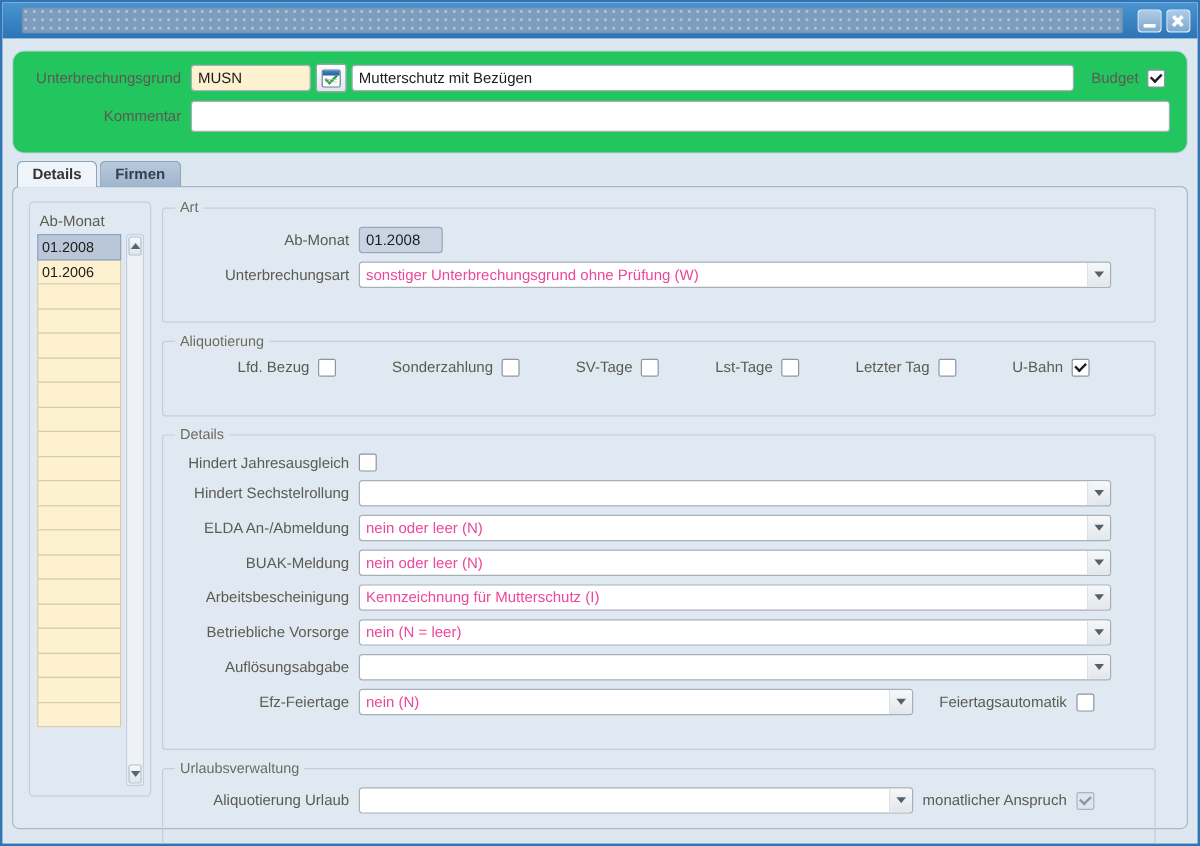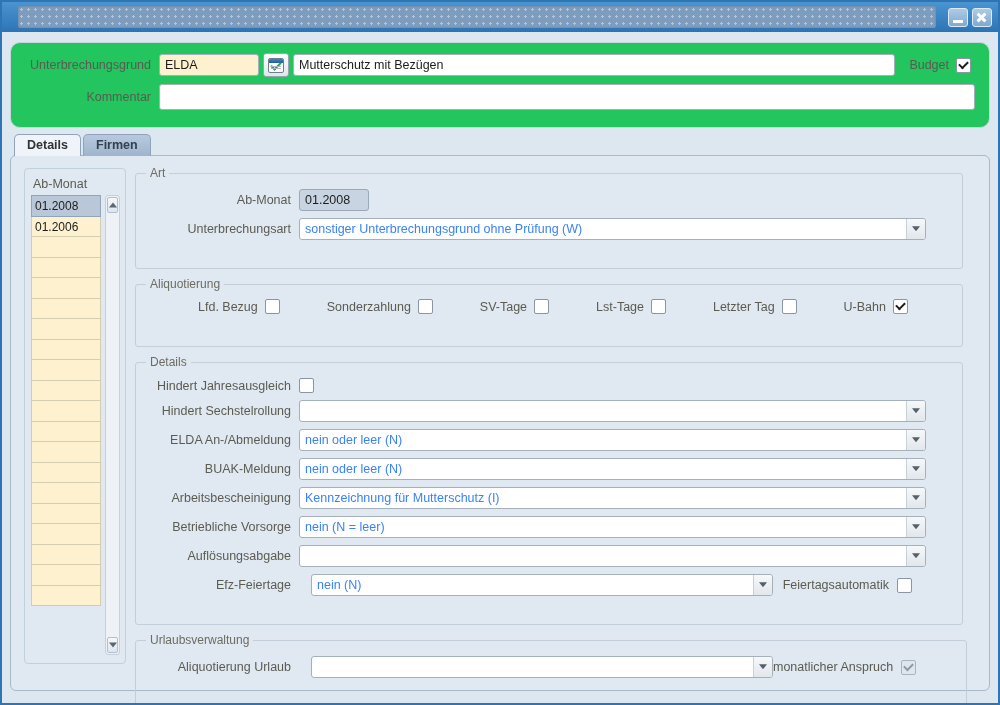--- a/index.html
+++ b/index.html
@@ -60,27 +60,27 @@
   .sbtn.up::after{border-bottom:5px solid #5a6673;margin-top:-2px;}
   .sbtn.down::after{border-top:5px solid #5a6673;margin-top:2px;}
   
   .fields-col{position:absolute;left:124px;right:26px;top:2px;}
   fieldset{border:1px solid #c3cedb;border-radius:3px;margin:8px 0 0 0;padding:2px 10px 28px 10px;}
   legend{color:#6c6c60;font-size:12px;padding:0 4px;}
   .frow{display:flex;align-items:center;margin-top:7px;}
   .flabel{width:145px;text-align:right;margin-right:8px;color:#5b5b51;font-size:12.5px;flex:0 0 auto;white-space:nowrap;}
   .valuebox{width:58px;flex:0 0 auto;}
   .disabled-box{background:#c9d4e2;border-color:#9aa8ba;color:#1c1c1c;}
-  .combo{position:relative;height:20px;line-height:20px;border:1px solid #a6b0bb;border-radius:3px;background:#fff;padding:0 22px 0 5px;font-size:12.5px;color:#3b82f6;box-sizing:content-box;cursor:pointer;white-space:nowrap;overflow:hidden;}
+  .combo{position:relative;height:20px;line-height:20px;border:1px solid #a6b0bb;border-radius:3px;background:#fff;padding:0 22px 0 5px;font-size:12.5px;color:#ec4899;box-sizing:content-box;cursor:pointer;white-space:nowrap;overflow:hidden;}
   .combo .arrow{position:absolute;right:0;top:0;bottom:0;width:18px;background:linear-gradient(#f6f8fa,#e2e7ec);border-left:1px solid #c8d0d8;border-radius:0 2px 2px 0;}
   .combo .arrow::after{content:"";position:absolute;left:50%;top:50%;transform:translate(-50%,-30%);border:4px solid transparent;border-top:5px solid #55606b;}
-  .w-wide{width:598px;} .w-mid{width:433px;margin-left:12px;}
+  .w-wide{width:598px;} .w-mid{width:433px;}
   .right-group{display:flex;align-items:center;gap:8px;margin-left:auto;margin-right:40px;}
   .alq-row{display:flex;align-items:center;justify-content:space-between;padding:6px 44px 4px 52px;}
-  .alq-item{display:flex;align-items:center;gap:7px;}
+  .alq-item{display:flex;gap:7px;}
   .small-box{width:34px;flex:0 0 auto;}
   .anspruch-box{width:382px;flex:0 0 auto;margin-left:4px;}
 </style>
 </head>
 <body>
 
 <div class="window">
 
   <div class="titlebar">
     <div class="drag-pattern"></div>
@@ -89,21 +89,21 @@
       </div>
     <div class="winbtn">
         <span class="x1"></span>
         <span class="x2"></span>
       </div>
   </div>
 
   <div class="header-panel">
     <div class="form-row">
       <span class="hlabel">Unterbrechungsgrund</span>
-      <div class="textbox yellow code-box">ELDA</div>
+      <div class="textbox yellow code-box">MUSN</div>
       <div class="icon-btn">
         <span class="cal">
             <span class="green-check"></span>
           </span>
       </div>
       <div class="textbox desc-box">Mutterschutz mit Bezügen</div>
       <div class="budget-group">
         <span class="cblabel">Budget</span>
         <span class="cb checked"></span>
       </div>

